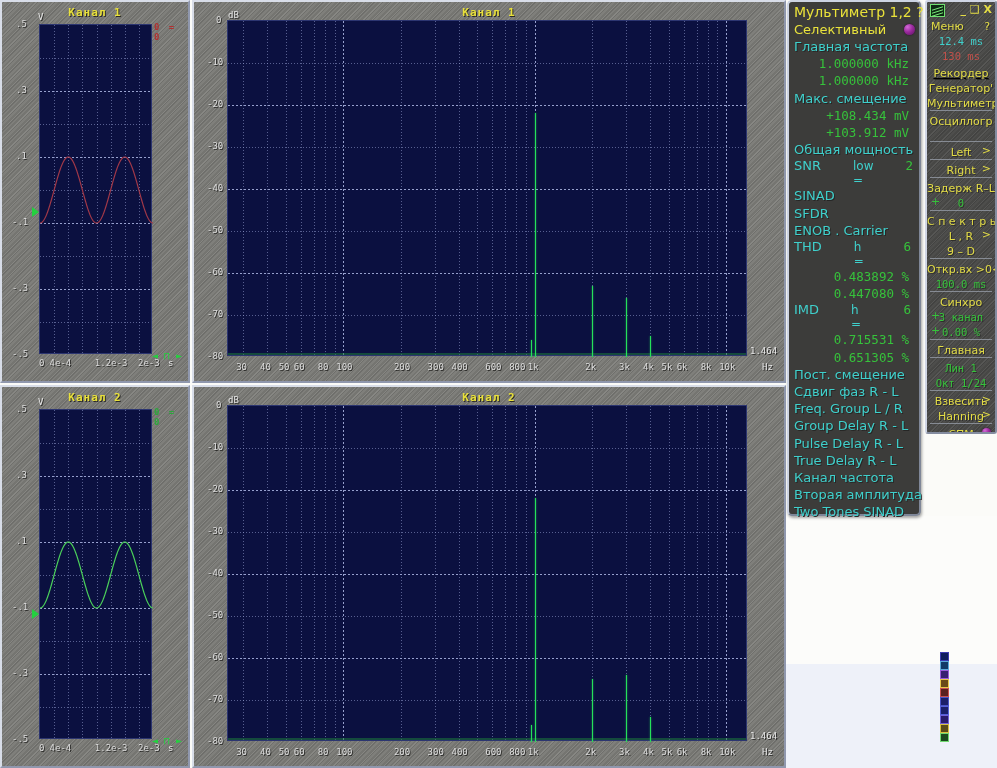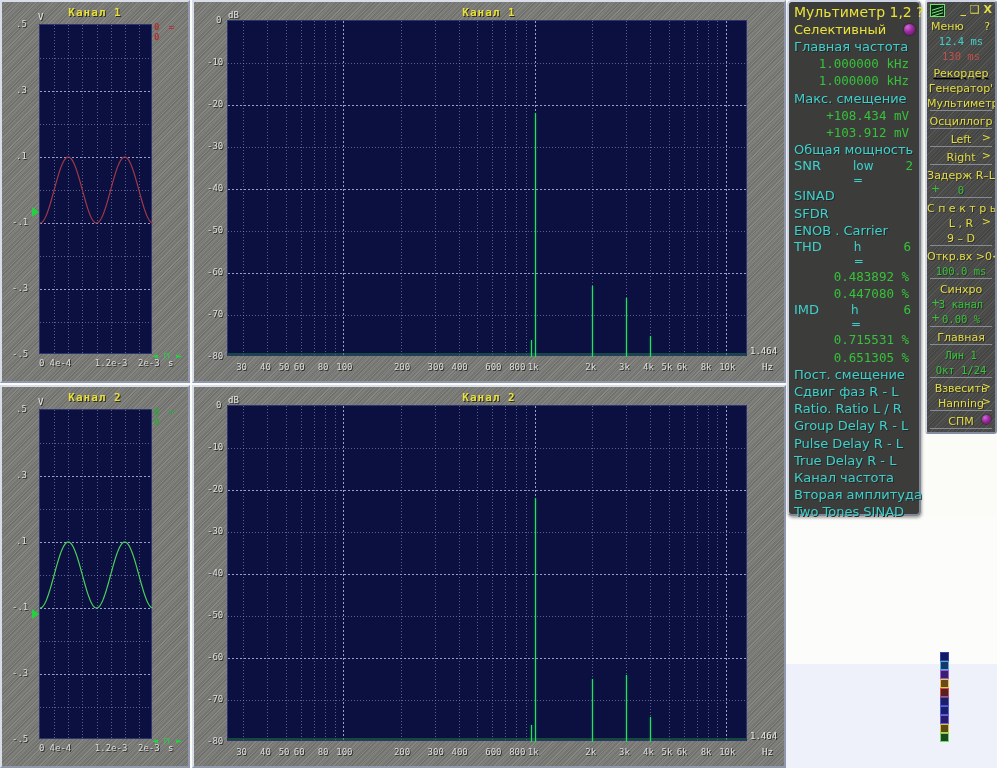--- a/index.html
+++ b/index.html
@@ -470,21 +470,21 @@
         <div class="val">0.447080 %</div>
         <div class="rowsp">
           <span class="k">IMD</span>
           <span class="m">h =</span>
           <span class="n">6</span>
         </div>
         <div class="val">0.715531 %</div>
         <div class="val">0.651305 %</div>
         <div class="lab">Пост. смещение</div>
         <div class="lab">Сдвиг фаз R - L</div>
-        <div class="lab">Ratio. Ratio  L / R</div>
+        <div class="lab">Freq. Group  L / R</div>
         <div class="lab">Group Delay R - L</div>
         <div class="lab">Pulse Delay R - L</div>
         <div class="lab">True Delay R - L</div>
         <div class="lab">Канал частота</div>
         <div class="lab">Вторая амплитуда</div>
         <div class="lab">Two Tones SINAD</div>
       </div>
   </div>
 
   <div id="rp" class="metal-dark">
@@ -500,21 +500,21 @@
       <span class="yel" style="position:absolute; left:4px;">Меню</span>
       <span class="yel" style="position:absolute; right:5px;">?</span>
     </div>
     <div class="r cyn">12.4 ms</div>
     <div class="r red">130  ms</div>
     <div id="rp-items">
         <div class="r" style="height:15px;text-decoration:underline;"><span class="yel">Рекордер</span></div>
         <div class="r" style="height:15px;"><span class="yel">Генератор'</span></div>
         <div class="r" style="height:15px;"><span class="yel">Мультиметр</span></div>
         <div class="sep"></div>
-        <div class="r" style="height:15px;"><span class="yel">Осциллогр</span></div>
+        <div class="r" style="height:28px;"><span class="yel">Осциллогр</span></div>
         <div class="sep"></div>
         <div class="r" style="height:15px;"><span class="yel">Left</span><span class="arr">&gt;</span></div>
         <div class="sep"></div>
         <div class="r" style="height:15px;"><span class="yel">Right</span><span class="arr">&gt;</span></div>
         <div class="sep"></div>
         <div class="r" style="height:15px;"><span class="yel">Задерж  R–L</span></div>
         <div class="r" style="height:15px;"><span class="grn">0</span><span class="lft">+</span></div>
         <div class="sep"></div>
         <div class="r" style="height:15px;"><span class="yel">С п е к т р ы</span></div>
         <div class="r" style="height:15px;"><span class="yel">L , R</span><span class="arr">&gt;</span></div>

